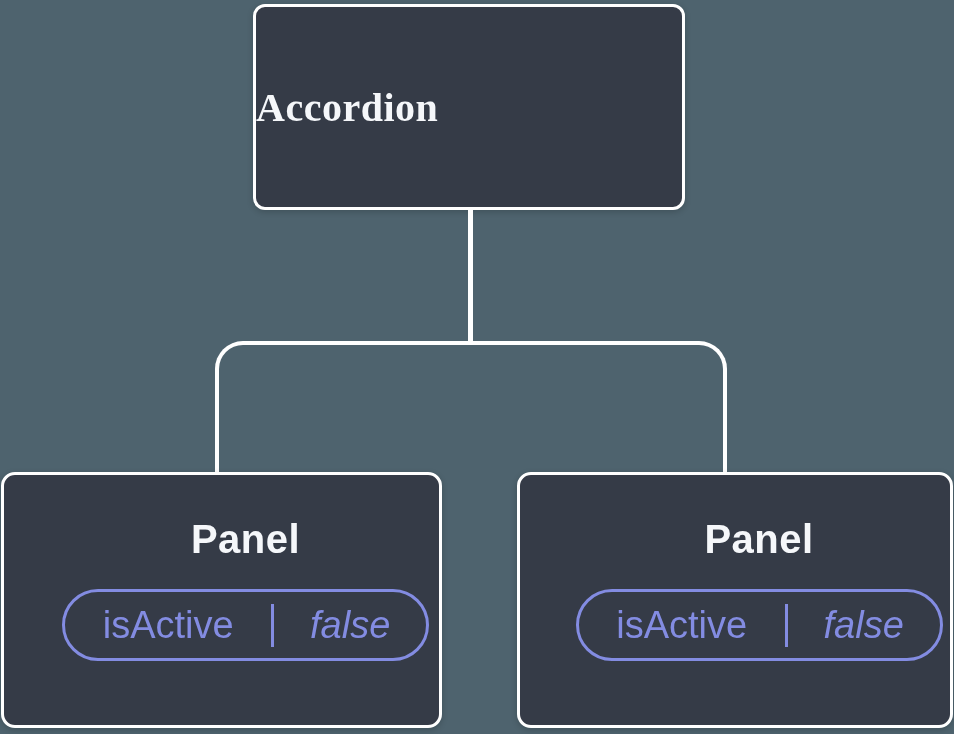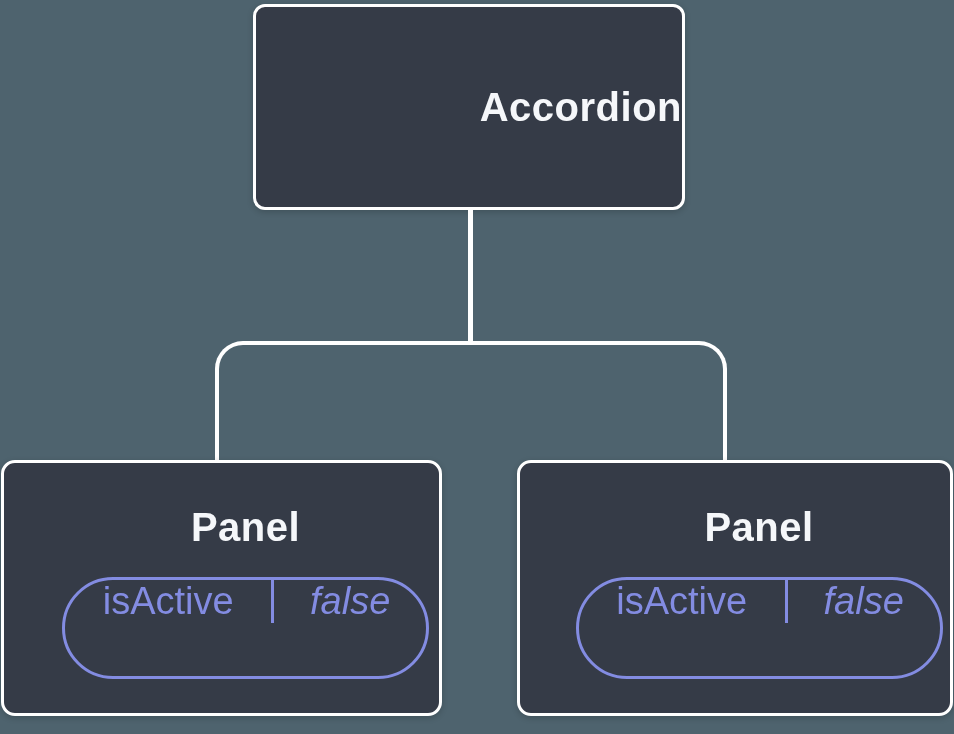--- a/index.html
+++ b/index.html
@@ -15,21 +15,21 @@
   .node {
     position: absolute;
     background: var(--node, #353B47);
     border: 3.5px solid var(--line, #FFFFFF);
     box-shadow: 0 2px 6px rgba(0,0,0,0.18);
   }
 
   .root {
     left: 253px; top: 4px; width: 432px; height: 206px;
     border-radius: 12px;
-    display: flex; align-items: center; justify-content: flex-end;
+    display: flex; align-items: center; justify-content: flex-start; font-family: Liberation Serif, serif;
   }
 
   .node-label {
     color: var(--text, #F5F7FA);
     font-size: 40px;
     font-weight: 600;
     letter-spacing: 0.5px;
   }
 
   .stem {
@@ -40,36 +40,36 @@
 
   .bracket {
     position: absolute;
     left: 215px; top: 341px; width: 512px; height: 131px;
     border: 4.5px solid var(--line, #FFFFFF);
     border-bottom: none;
     border-radius: 28px 28px 0 0;
   }
 
   .panel {
-    top: 460px; height: 256px;
+    top: 472px; height: 256px;
     border-radius: 14px;
     display: flex; flex-direction: column; align-items: center;
     padding-top: 40px;
     padding-left: 48px;
   }
   .panel .node-label { line-height: 48px; }
   .panel-left  { left: 1px;   width: 441px; }
   .panel-right { left: 517px; width: 436px; }
 
   .state-pill {
     margin-top: 26px;
-    width: 367px; height: 102px;
+    width: 367px; height: 72px;
     border: 3px solid var(--accent, #838CE2);
     border-radius: 51px;
-    display: flex; align-items: flex-start;
+    display: flex; align-items: center;
     color: var(--accent, #838CE2);
     font-size: 38px;
     overflow: hidden;
   }
   .state-key {
     flex: 0 0 58%;
     display: flex; align-items: center; justify-content: center;
     border-right: 3px solid var(--accent, #838CE2);
   }
   .state-value {

